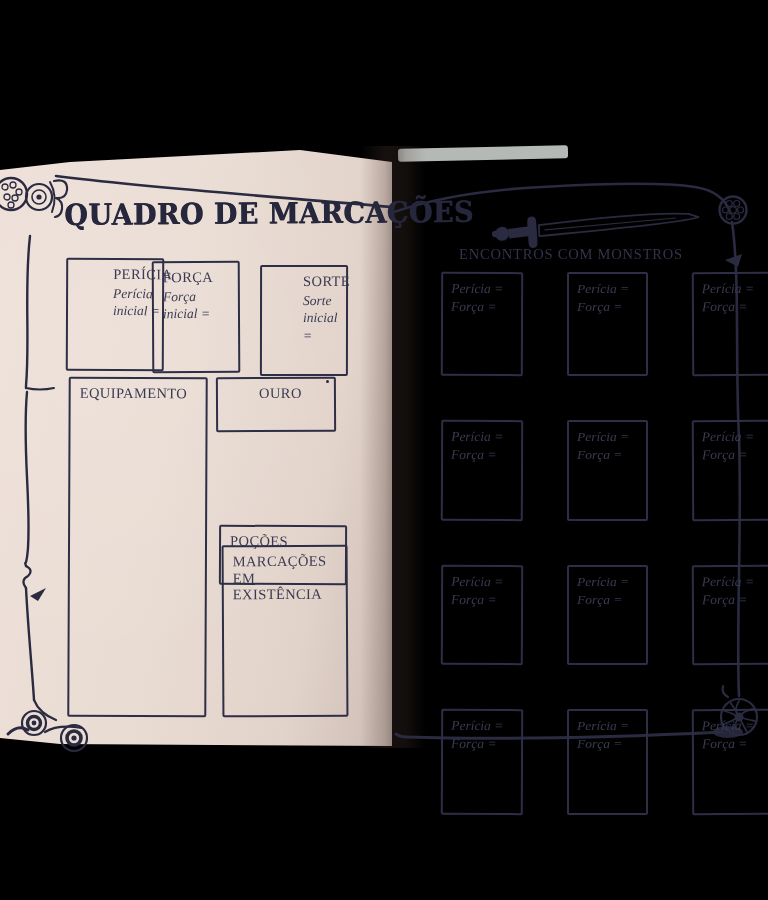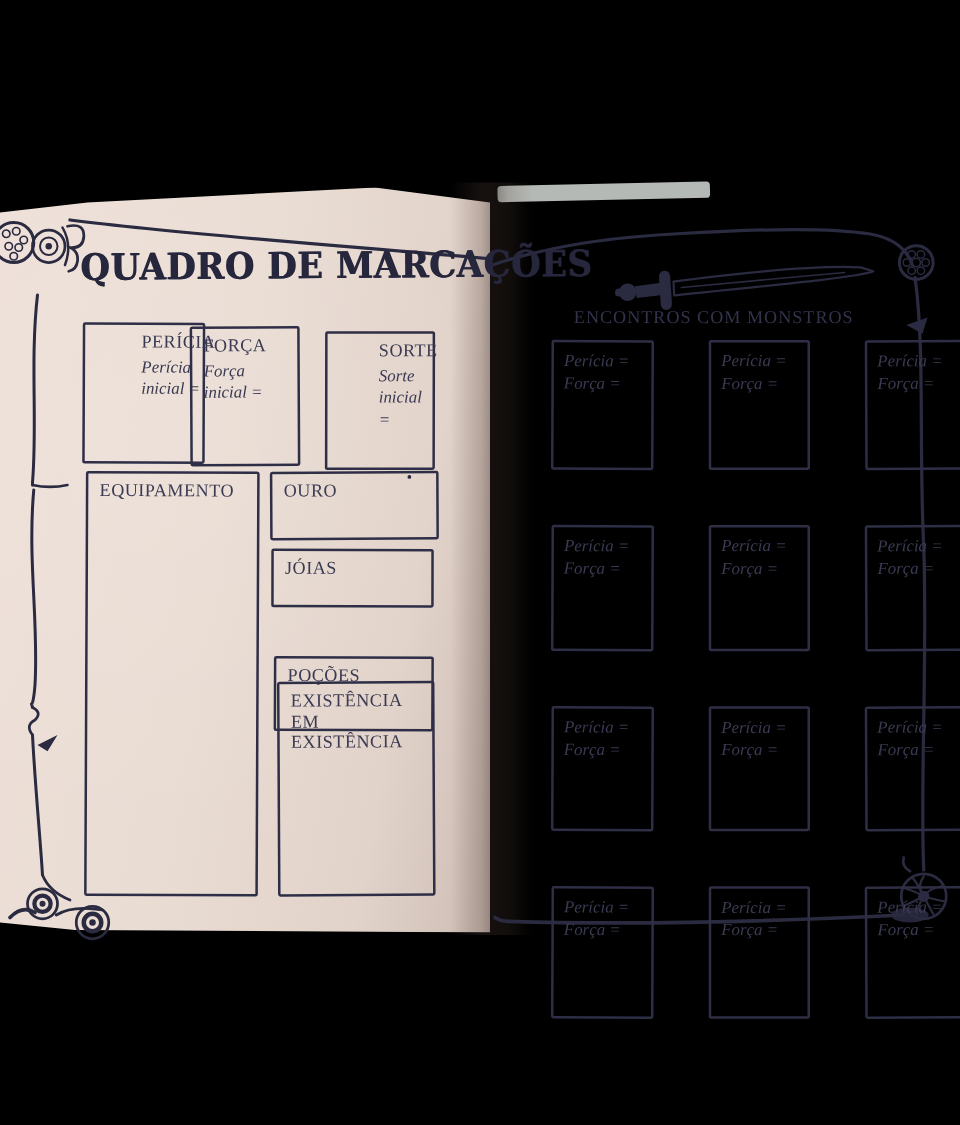--- a/index.html
+++ b/index.html
@@ -201,36 +201,33 @@
   <div class="inkbox r00" style="left:260px;top:265px;width:88px;height:111px;padding-left:32px;">
     <span class="boxlabel">SORTE</span>
     <span class="sublabel"><i>Sorte</i><br></span>
     <span class="sublabel" style="padding-top:0;">inicial =</span>
   </div>
 
   <div class="inkbox r02" style="left:68px;top:377px;width:139px;height:340px;">
     <span class="boxlabel">EQUIPAMENTO</span>
   </div>
 
-  <div class="inkbox rm02" style="left:216px;top:377px;width:135px;height:55px;">
+  <div class="inkbox rm02" style="left:216px;top:377px;width:120px;height:55px;text-align:center;">
     <span class="boxlabel">OURO</span>
   </div>
   <div class="speck"></div>
 
-  <div class="inkbox r00" style="left:217px;top:439px;width:130px;height:47px;">
-    <span class="boxlabel">JÓIAS</span>
-  </div>
 
   <div class="inkbox r02" style="left:219px;top:491px;width:128px;height:60px;margin-top:34px;">
     <span class="boxlabel">POÇÕES</span>
   </div>
 
   <div class="inkbox rm02" style="left:222px;top:545px;width:126px;height:172px;">
     <span class="boxlabel">
-      <span>EXISTÊNCIA</span><br>
+      <span>MARCAÇÕES</span><br>
       <span>EM EXISTÊNCIA</span>
     </span>
   </div>
 
   <div class="heading">ENCONTROS COM MONSTROS</div>
 
   <div class="mgrid">
     <div class="mcell">
       <span class="ital">Perícia =</span>
       <span class="ital">Força =</span>

